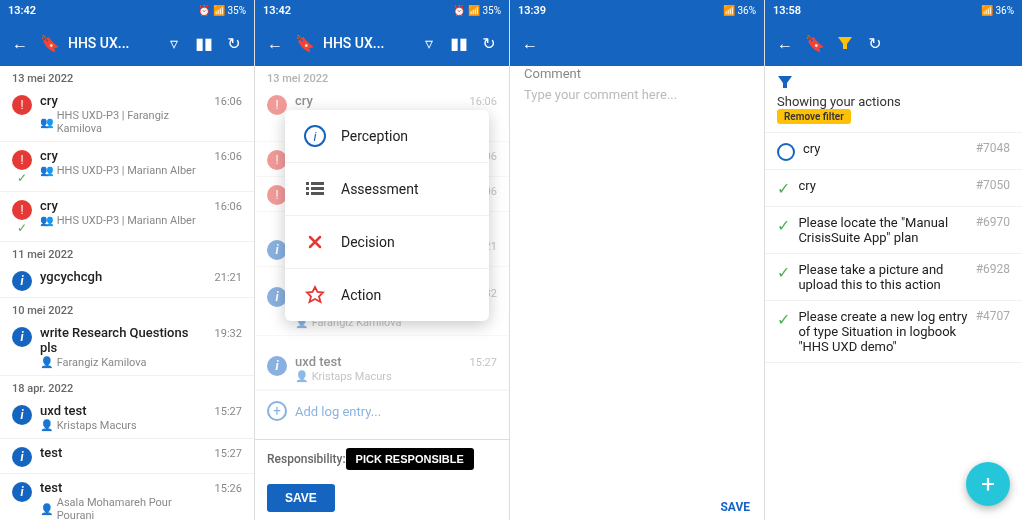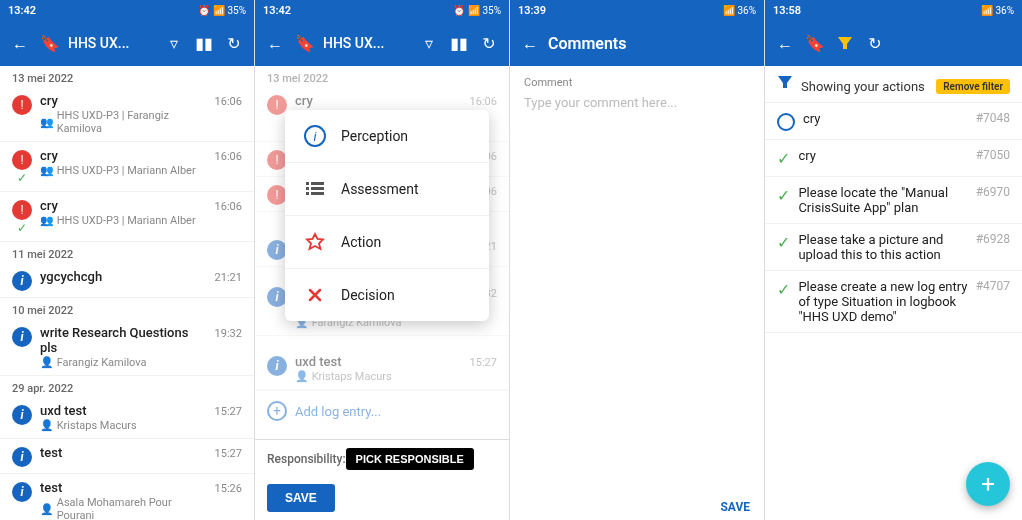--- a/index.html
+++ b/index.html
@@ -226,47 +226,48 @@
       padding: 7px 18px;
       font-size: 12px;
       font-weight: 700;
       cursor: pointer;
       text-transform: uppercase;
       display: inline-block;
     }
 
     
     .comment-label {
-      font-size: 11px;
+      font-size: 13px;
       color: #888;
-      padding: 10px 14px 2px;
+      padding: 0 14px 2px;
     }
     .comment-input {
       font-size: 13px;
       color: #bbb;
       padding: 4px 14px 10px;
       flex: 1;
     }
     .save-link {
       color: #1565c0;
       font-size: 12px;
       font-weight: 700;
       text-align: right;
       padding: 6px 14px;
       cursor: pointer;
       text-transform: uppercase;
     }
 
     
     .filter-row {
       display: flex;
-      align-items: flex-end;
+      align-items: flex-start;
       padding: 8px 12px;
-      gap: 8px;
+      gap: 0;
       border-bottom: 1px solid #f0f0f0;
+      flex-direction: column;
     }
     .filter-icon { color: #1565c0; font-size: 16px; }
     .filter-text { font-size: 13px; color: #333; flex: 1; }
     .remove-filter-badge {
       background: #ffc107;
       color: #333;
       font-size: 10px;
       font-weight: 600;
       padding: 2px 7px;
       border-radius: 3px;
@@ -404,21 +405,21 @@
       <div class="log-entry-body">
         <div class="log-entry-title">write Research Questions pls</div>
         <div class="log-entry-sub">
           <span>👤</span>
             <span>Farangiz Kamilova</span>
         </div>
       </div>
       <div class="log-entry-time">19:32</div>
     </div>
 
-    <div class="date-header">29 apr. 2022</div>
+    <div class="date-header">18 apr. 2022</div>
     <div class="log-entry">
       <div class="log-entry-icon blue" style="font-style:italic;font-weight:bold;">i</div>
       <div class="log-entry-body">
         <div class="log-entry-title">uxd test</div>
         <div class="log-entry-sub">
           <span>👤</span>
             <span>Kristaps Macurs</span>
         </div>
       </div>
       <div class="log-entry-time">15:27</div>
@@ -549,32 +550,32 @@
             <rect x="7" y="9" width="13" height="3" fill="#555"></rect>
             <rect x="2" y="14" width="3" height="3" fill="#555"></rect>
             <rect x="7" y="14" width="13" height="3" fill="#555"></rect>
           </svg>
       </div>
       <span>Assessment</span>
     </div>
     <div class="dropdown-item">
       <div class="dropdown-item-icon">
         <svg width="22" height="22" viewBox="0 0 22 22">
-            <path d="M11 3 L13.5 8 L19 8.5 L15 12.5 L16.5 18 L11 15 L5.5 18 L7 12.5 L3 8.5 L8.5 8 Z" fill="none" stroke="#e53935" stroke-width="1.8"></path>
+            <path d="M6 6 L16 16 M6 16 L16 6" stroke="#e53935" stroke-width="2.5" stroke-linecap="round"></path>
           </svg>
       </div>
-      <span>Action</span>
+      <span>Decision</span>
     </div>
     <div class="dropdown-item">
       <div class="dropdown-item-icon">
         <svg width="22" height="22" viewBox="0 0 22 22">
-            <path d="M6 6 L16 16 M6 16 L16 6" stroke="#e53935" stroke-width="2.5" stroke-linecap="round"></path>
+            <path d="M11 3 L13.5 8 L19 8.5 L15 12.5 L16.5 18 L11 15 L5.5 18 L7 12.5 L3 8.5 L8.5 8 Z" fill="none" stroke="#e53935" stroke-width="1.8"></path>
           </svg>
       </div>
-      <span>Decision</span>
+      <span>Action</span>
     </div>
   </div>
 
   <div class="panel2-bottom">
     <div class="responsibility-row">
       <span class="responsibility-label">Responsibility:</span>
       <button class="pick-btn">PICK RESPONSIBLE</button>
     </div>
     <button class="save-btn-small">SAVE</button>
   </div>
@@ -585,21 +586,20 @@
   <div class="status-bar">
     <span class="time">13:39</span>
     <div class="icons">
       <span>📶</span>
       <span>36%</span>
     </div>
   </div>
 
   <div class="app-bar">
     <div class="app-bar-icon">←</div>
-    <div class="app-bar-title">Comments</div>
   </div>
 
   <div class="content">
     <div class="comment-label">Comment</div>
     <div class="comment-input">Type your comment here...</div>
   </div>
   <div class="save-link">SAVE</div>
 </div>
 
 <div class="panel panel-4" style="position:relative;">

